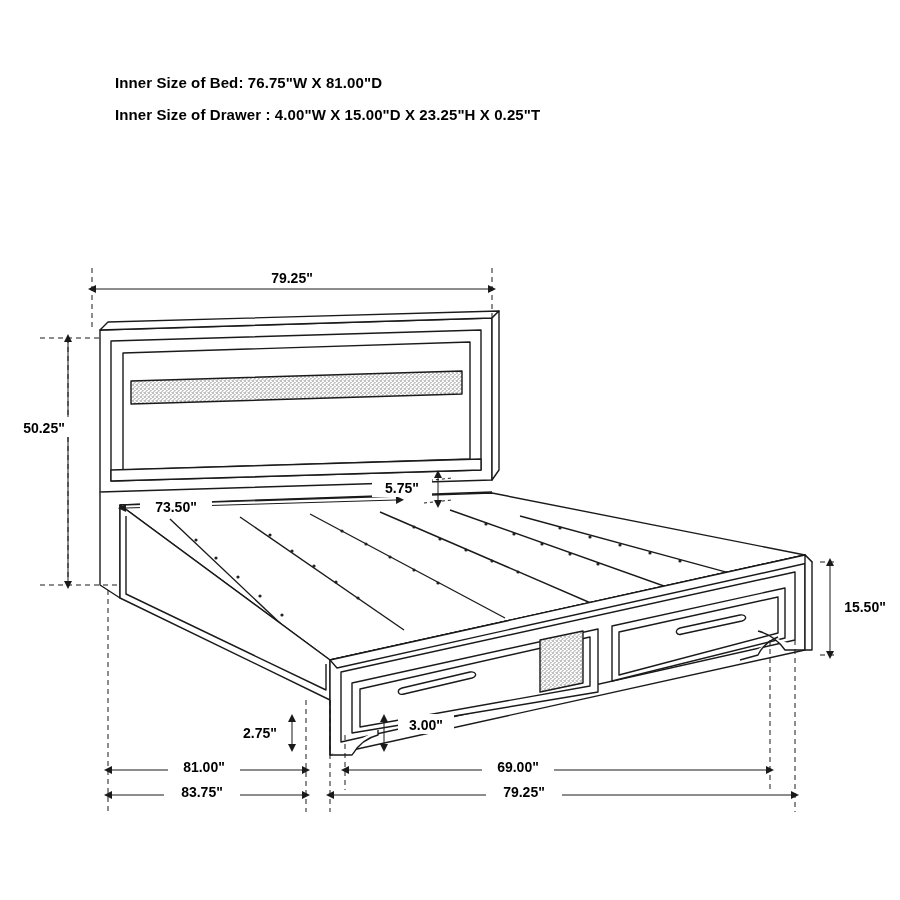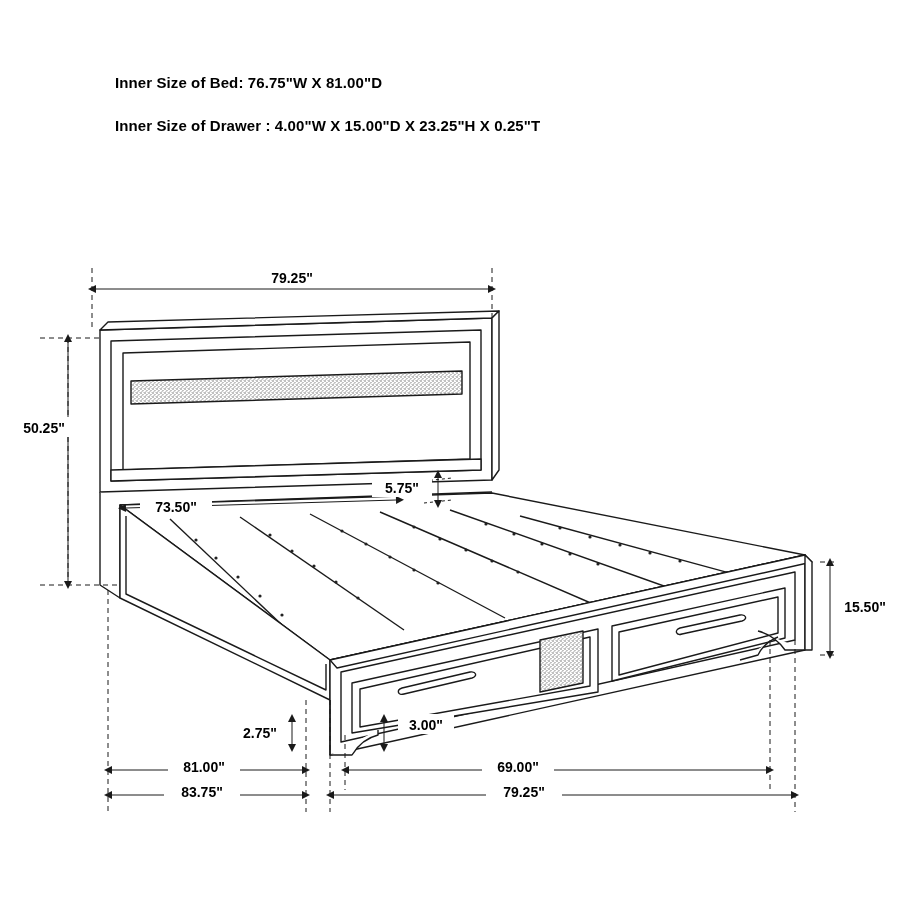--- a/index.html
+++ b/index.html
@@ -24,21 +24,21 @@
   }
   .spec-note {
     position: absolute;
     left: 115px;
     font-weight: bold;
     font-size: 15px;
     letter-spacing: 0.1px;
     white-space: nowrap;
   }
   #spec-line-1 { top: 74px; }
-  #spec-line-2 { top: 117px; }
+  #spec-line-2 { top: 106px; }
 
   svg#bed-drawing {
     position: absolute;
     left: 0;
     top: 0;
   }
   .dim-label {
     font-family: "Liberation Sans", sans-serif;
     font-size: 14px;
     font-weight: bold;

